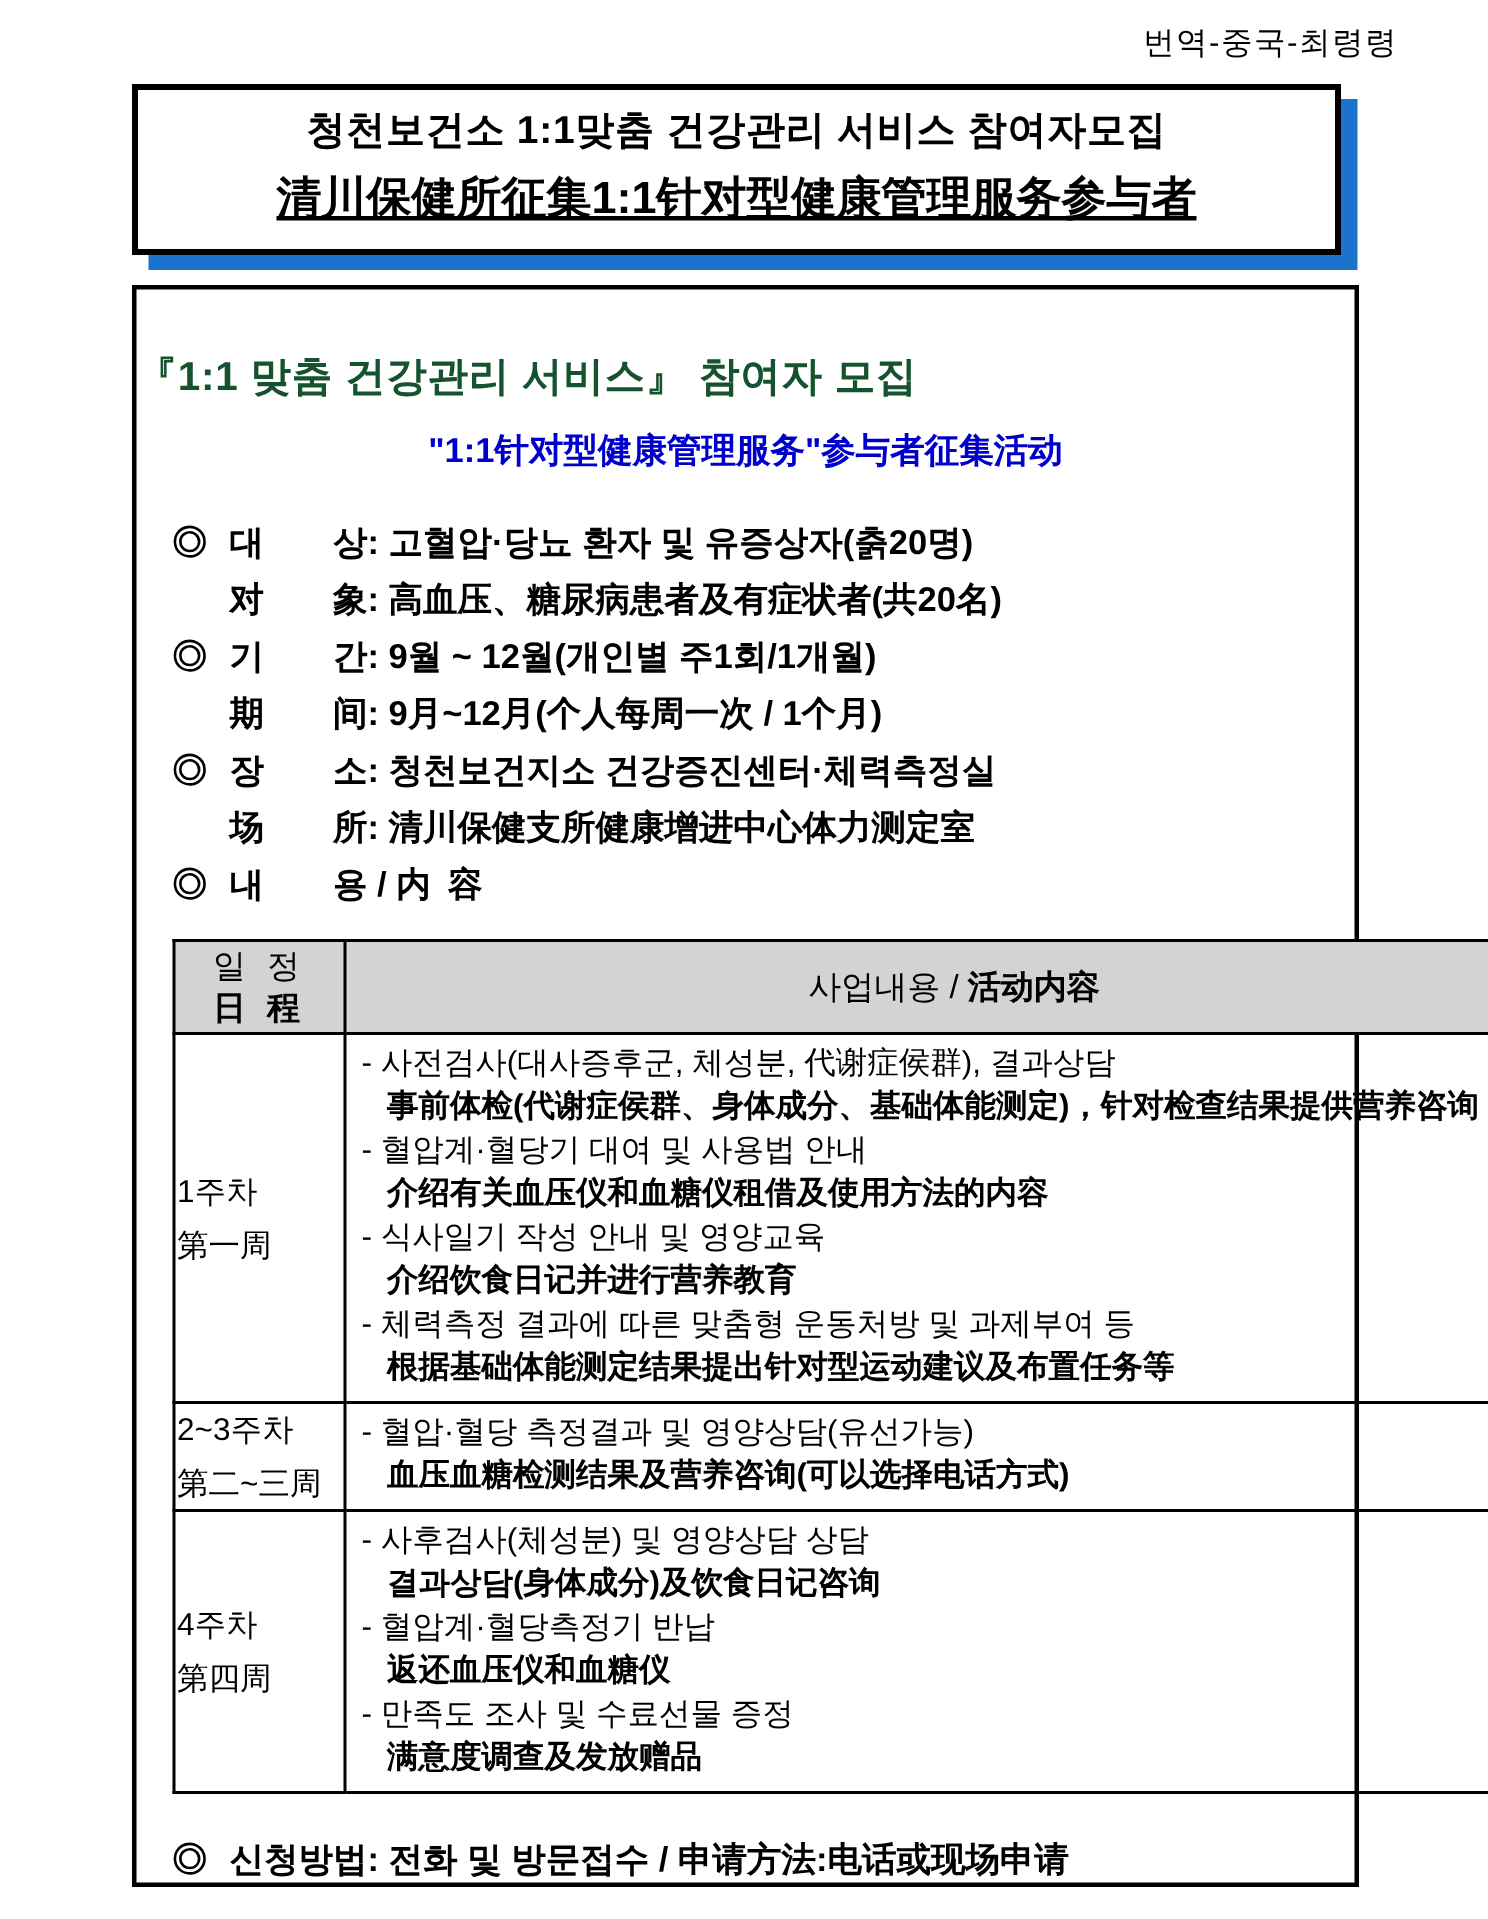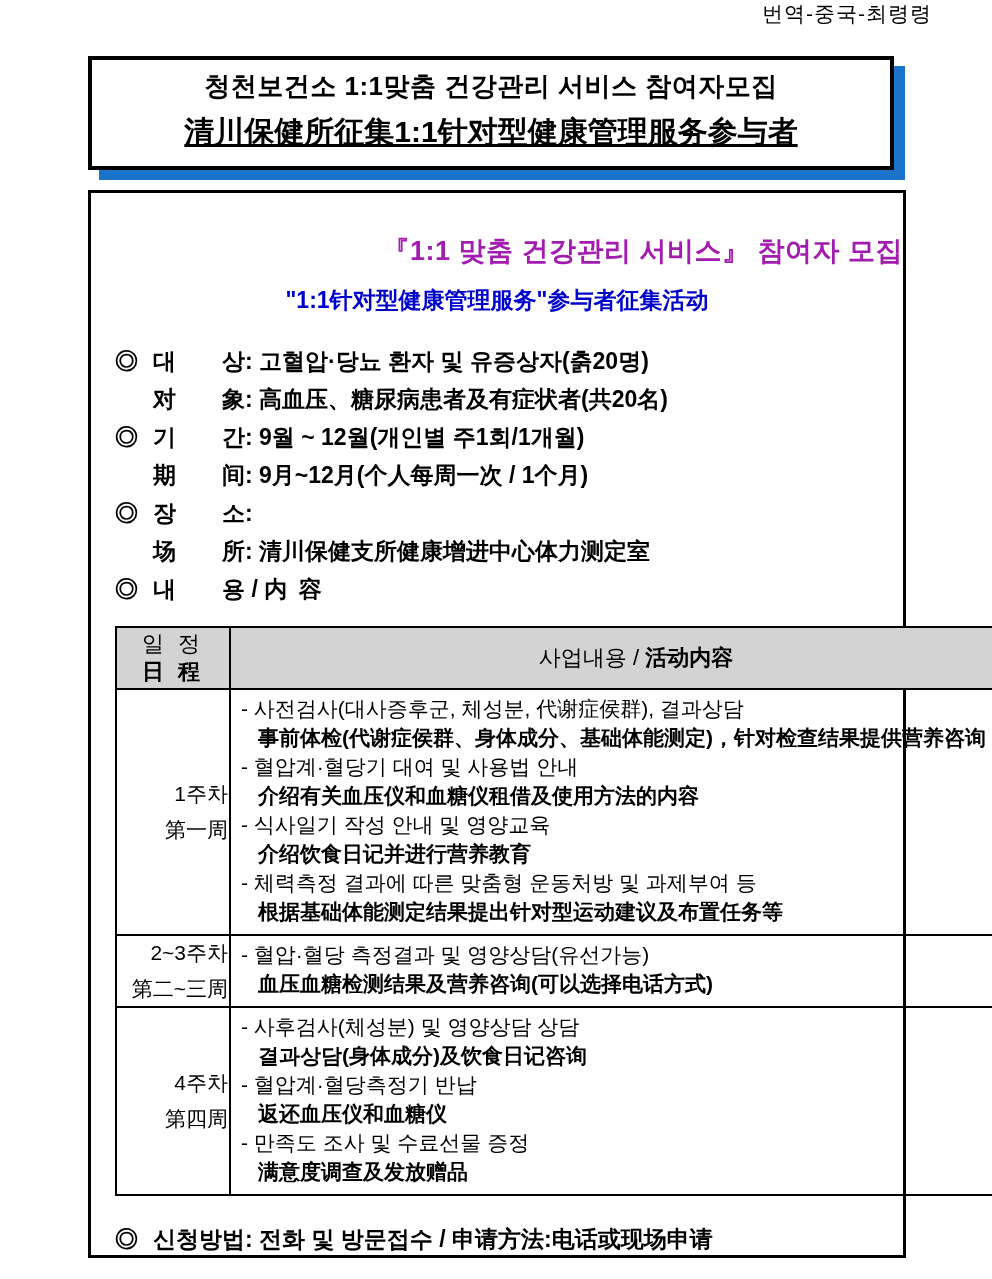--- a/index.html
+++ b/index.html
@@ -3,55 +3,55 @@
 <meta charset="utf-8">
 <style>
   html, body { margin:0; padding:0; }
   body {
     width:992px; height:1279px; position:relative; background:#ffffff;
     font-family:"Liberation Sans", sans-serif; color:#000;
     overflow:hidden;
   }
 
   .translator {
-    position:absolute; top:0; right:60px;
+    position:absolute; top:14px; right:60px;
     font-size:21px; letter-spacing:1px;
   }
 
   .title-box {
     position:absolute; left:88px; top:56px; width:806px;
     border:4px solid #000; background:#fff;
     box-shadow:11px 10px 0 0 #1B74CB;
     text-align:center; padding:9px 0 13px; box-sizing:border-box;
   }
   .title-ko { font-size:26px; font-weight:bold; letter-spacing:0.5px; }
   .title-zh { font-size:30px; font-weight:bold; margin-top:8px;text-decoration:underline; }
 
   .main-box {
     position:absolute; left:88px; top:190px; width:818px; height:1068px;
     border:3px solid #000; background:#fff; box-sizing:border-box;
   }
 
-  .heading-ko { text-align:right; color:#a21caf; font-weight:bold; font-size:27px; margin-top:40px; letter-spacing:0.5px; }
+  .heading-ko { text-align:left; color:#14532d; font-weight:bold; font-size:27px; margin-top:40px; letter-spacing:0.5px; }
   .heading-zh { text-align:center; color:#0000CC; font-weight:bold; font-size:23px; margin-top:16px; }
 
   .items { margin:26px 0 0 24px; }
   .item-row { display:flex; font-weight:bold; font-size:23px; line-height:38px; white-space:pre; }
   .item-marker { width:38px; }
 
   .schedule {
     margin:18px 0 0 24px; width:928px;
     border-collapse:collapse; table-layout:fixed; font-size:21px;
   }
   .schedule th, .schedule td { border:2px solid #000; box-sizing:border-box; }
   .col-week { width:114px; }
   .schedule thead th { background:#D3D3D3; height:62px; font-weight:normal; font-size:22px; text-align:center; vertical-align:middle; }
   .hdr-line { display:block; line-height:28px; letter-spacing:4px; }
   .hdr-zh { font-weight:bold; }
-  td.week { text-align:right; vertical-align:middle; font-size:21px; }
+  td.week { text-align:left; vertical-align:middle; font-size:21px; }
   td.week .zh { display:block; margin-top:8px; }
   td.content { padding:4px 6px 8px 10px; line-height:29px; vertical-align:top; }
   .ln { white-space:pre-wrap; }
   .ln.zh { padding-left:17px; font-weight:600; }
 
   .footer-items { margin:24px 0 0 24px; }
 </style>
 </head>
 <body>
 
@@ -74,21 +74,21 @@
     <div class="item-row">
       <span class="item-marker"></span><span>对  象: </span><span>高血压、糖尿病患者及有症状者(共20名)</span>
     </div>
     <div class="item-row">
       <span class="item-marker">◎</span><span>기  간: </span><span>9월 ~ 12월(개인별 주1회/1개월)</span>
     </div>
     <div class="item-row">
       <span class="item-marker"></span><span>期  间: </span><span>9月~12月(个人每周一次 / 1个月)</span>
     </div>
     <div class="item-row">
-      <span class="item-marker">◎</span><span>장  소: </span>
+      <span class="item-marker">◎</span><span>장  소: </span><span>청천보건지소 건강증진센터·체력측정실</span>
     </div>
     <div class="item-row">
       <span class="item-marker"></span><span>场  所: </span><span>清川保健支所健康增进中心体力测定室</span>
     </div>
     <div class="item-row">
       <span class="item-marker">◎</span><span>내  용 / 内 容</span><span></span>
     </div>
   </div>
 
   <table class="schedule">

